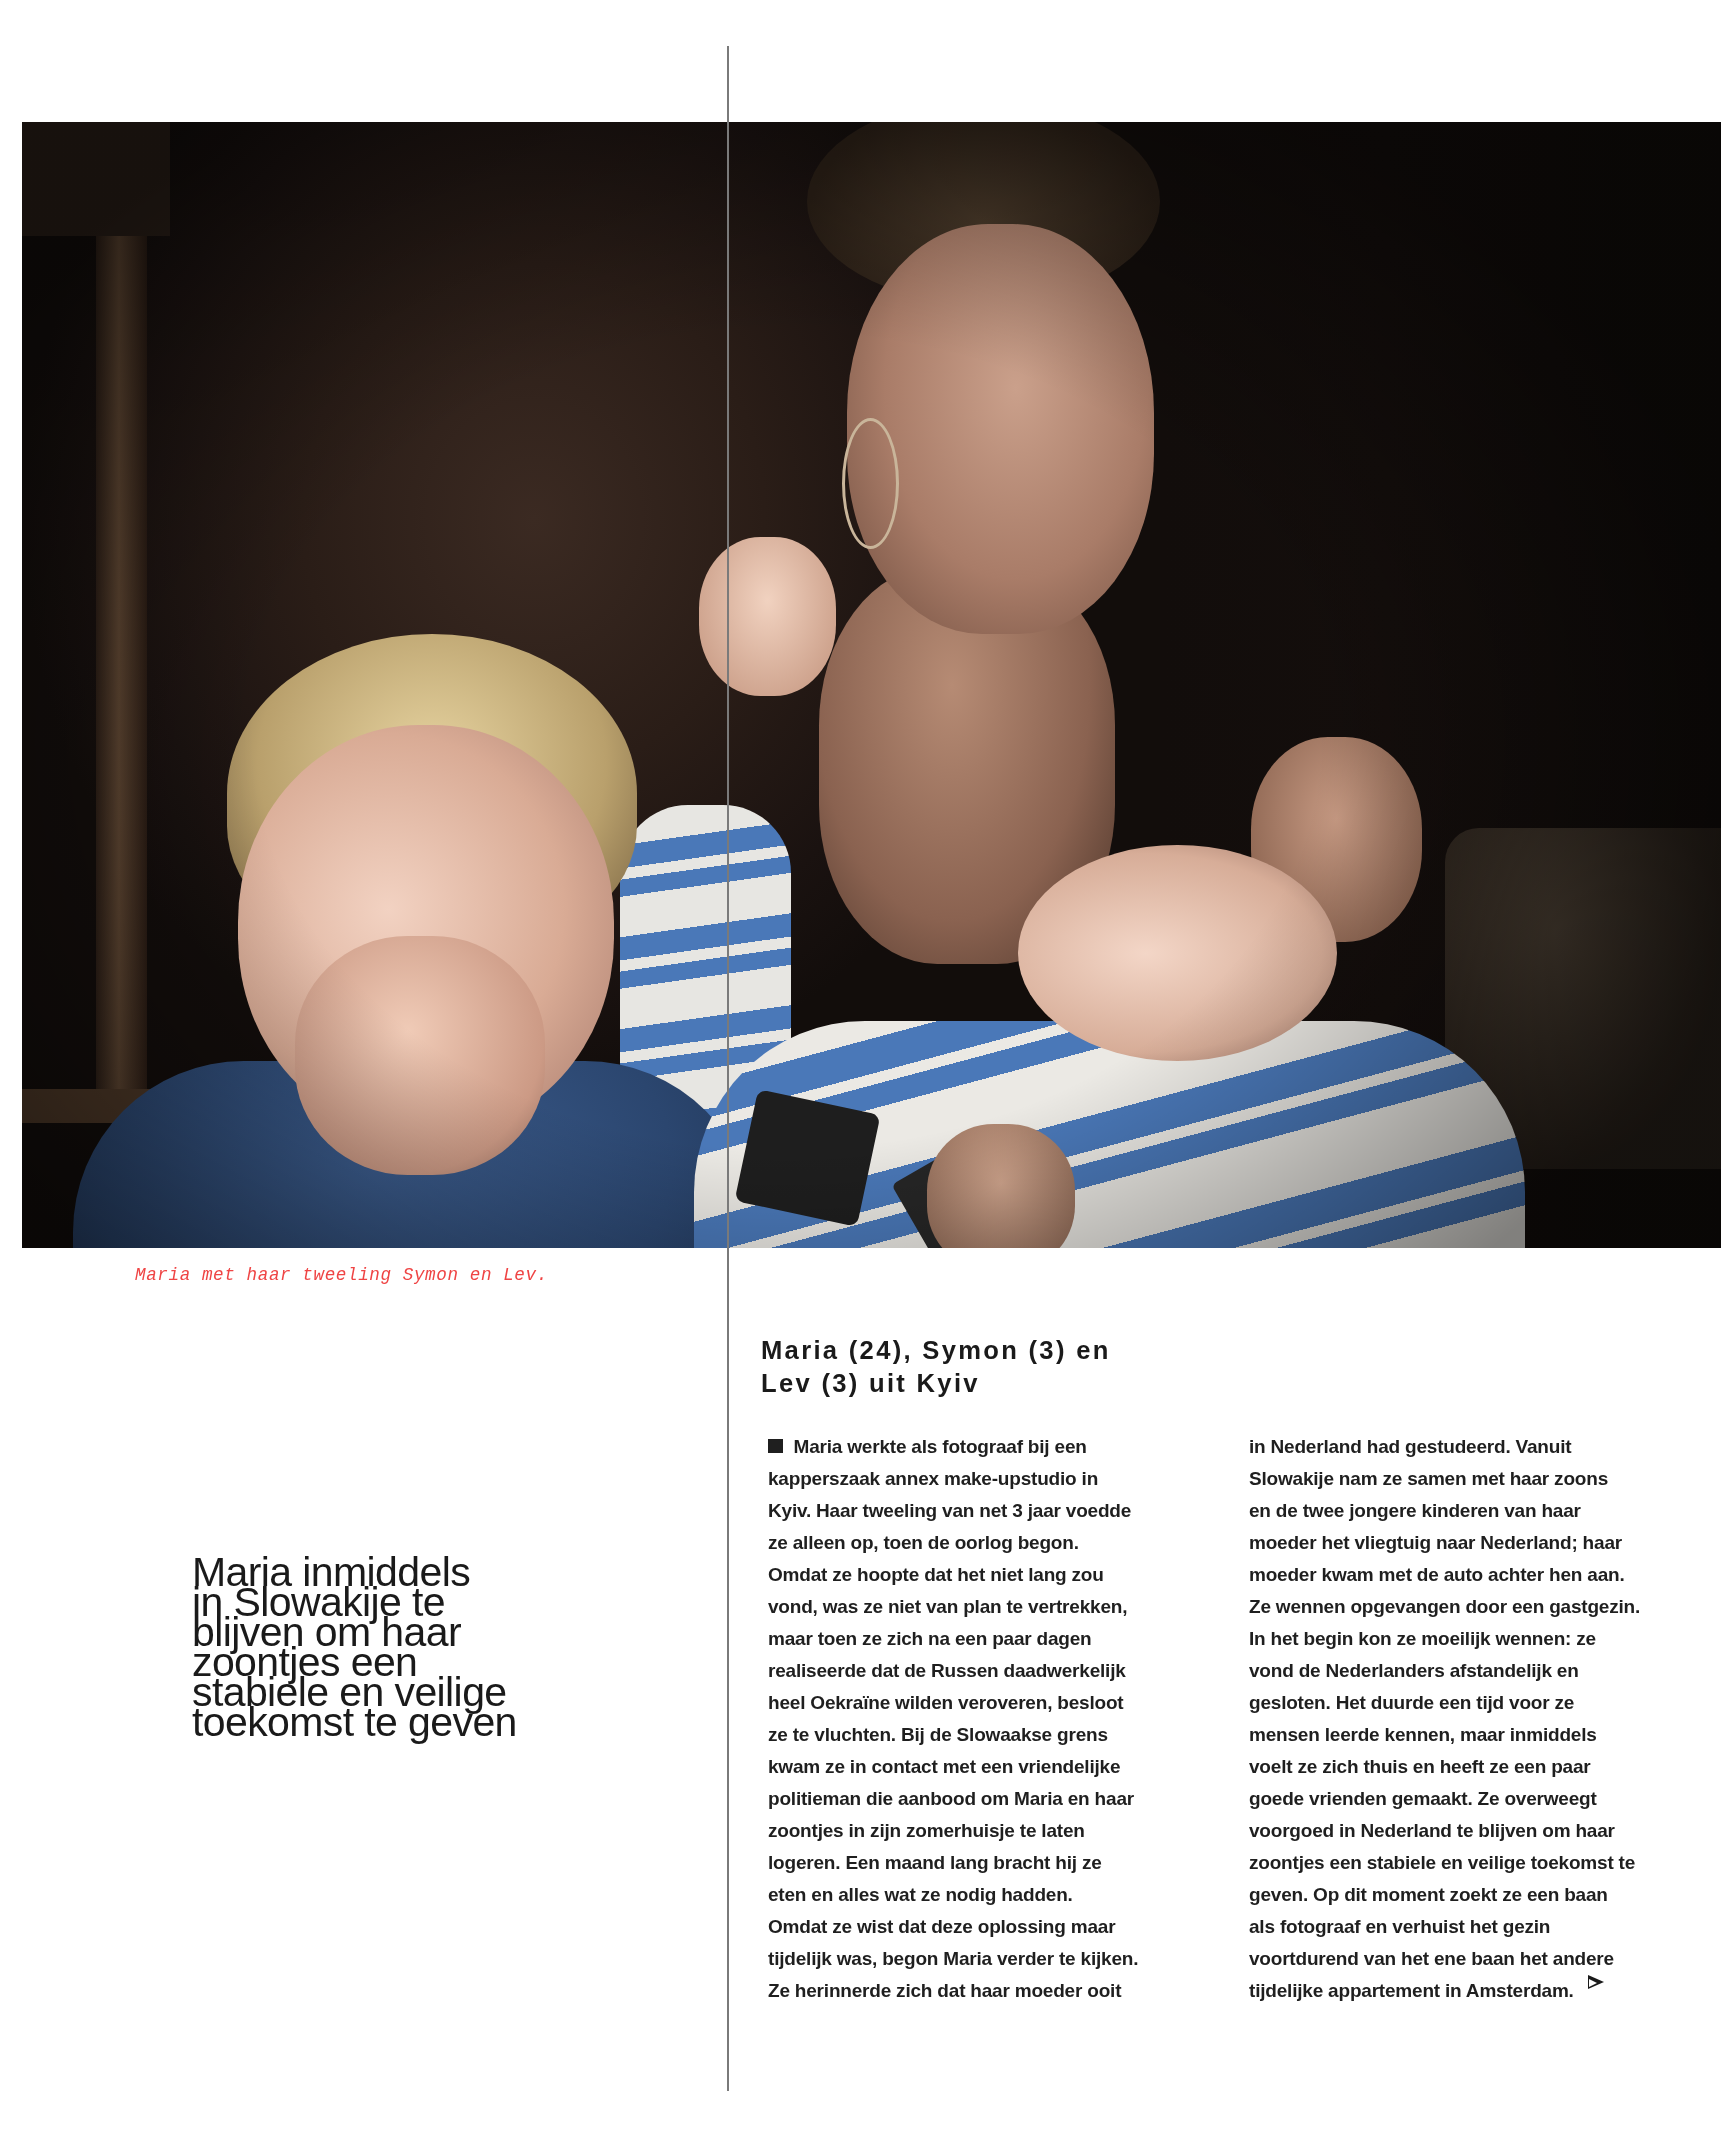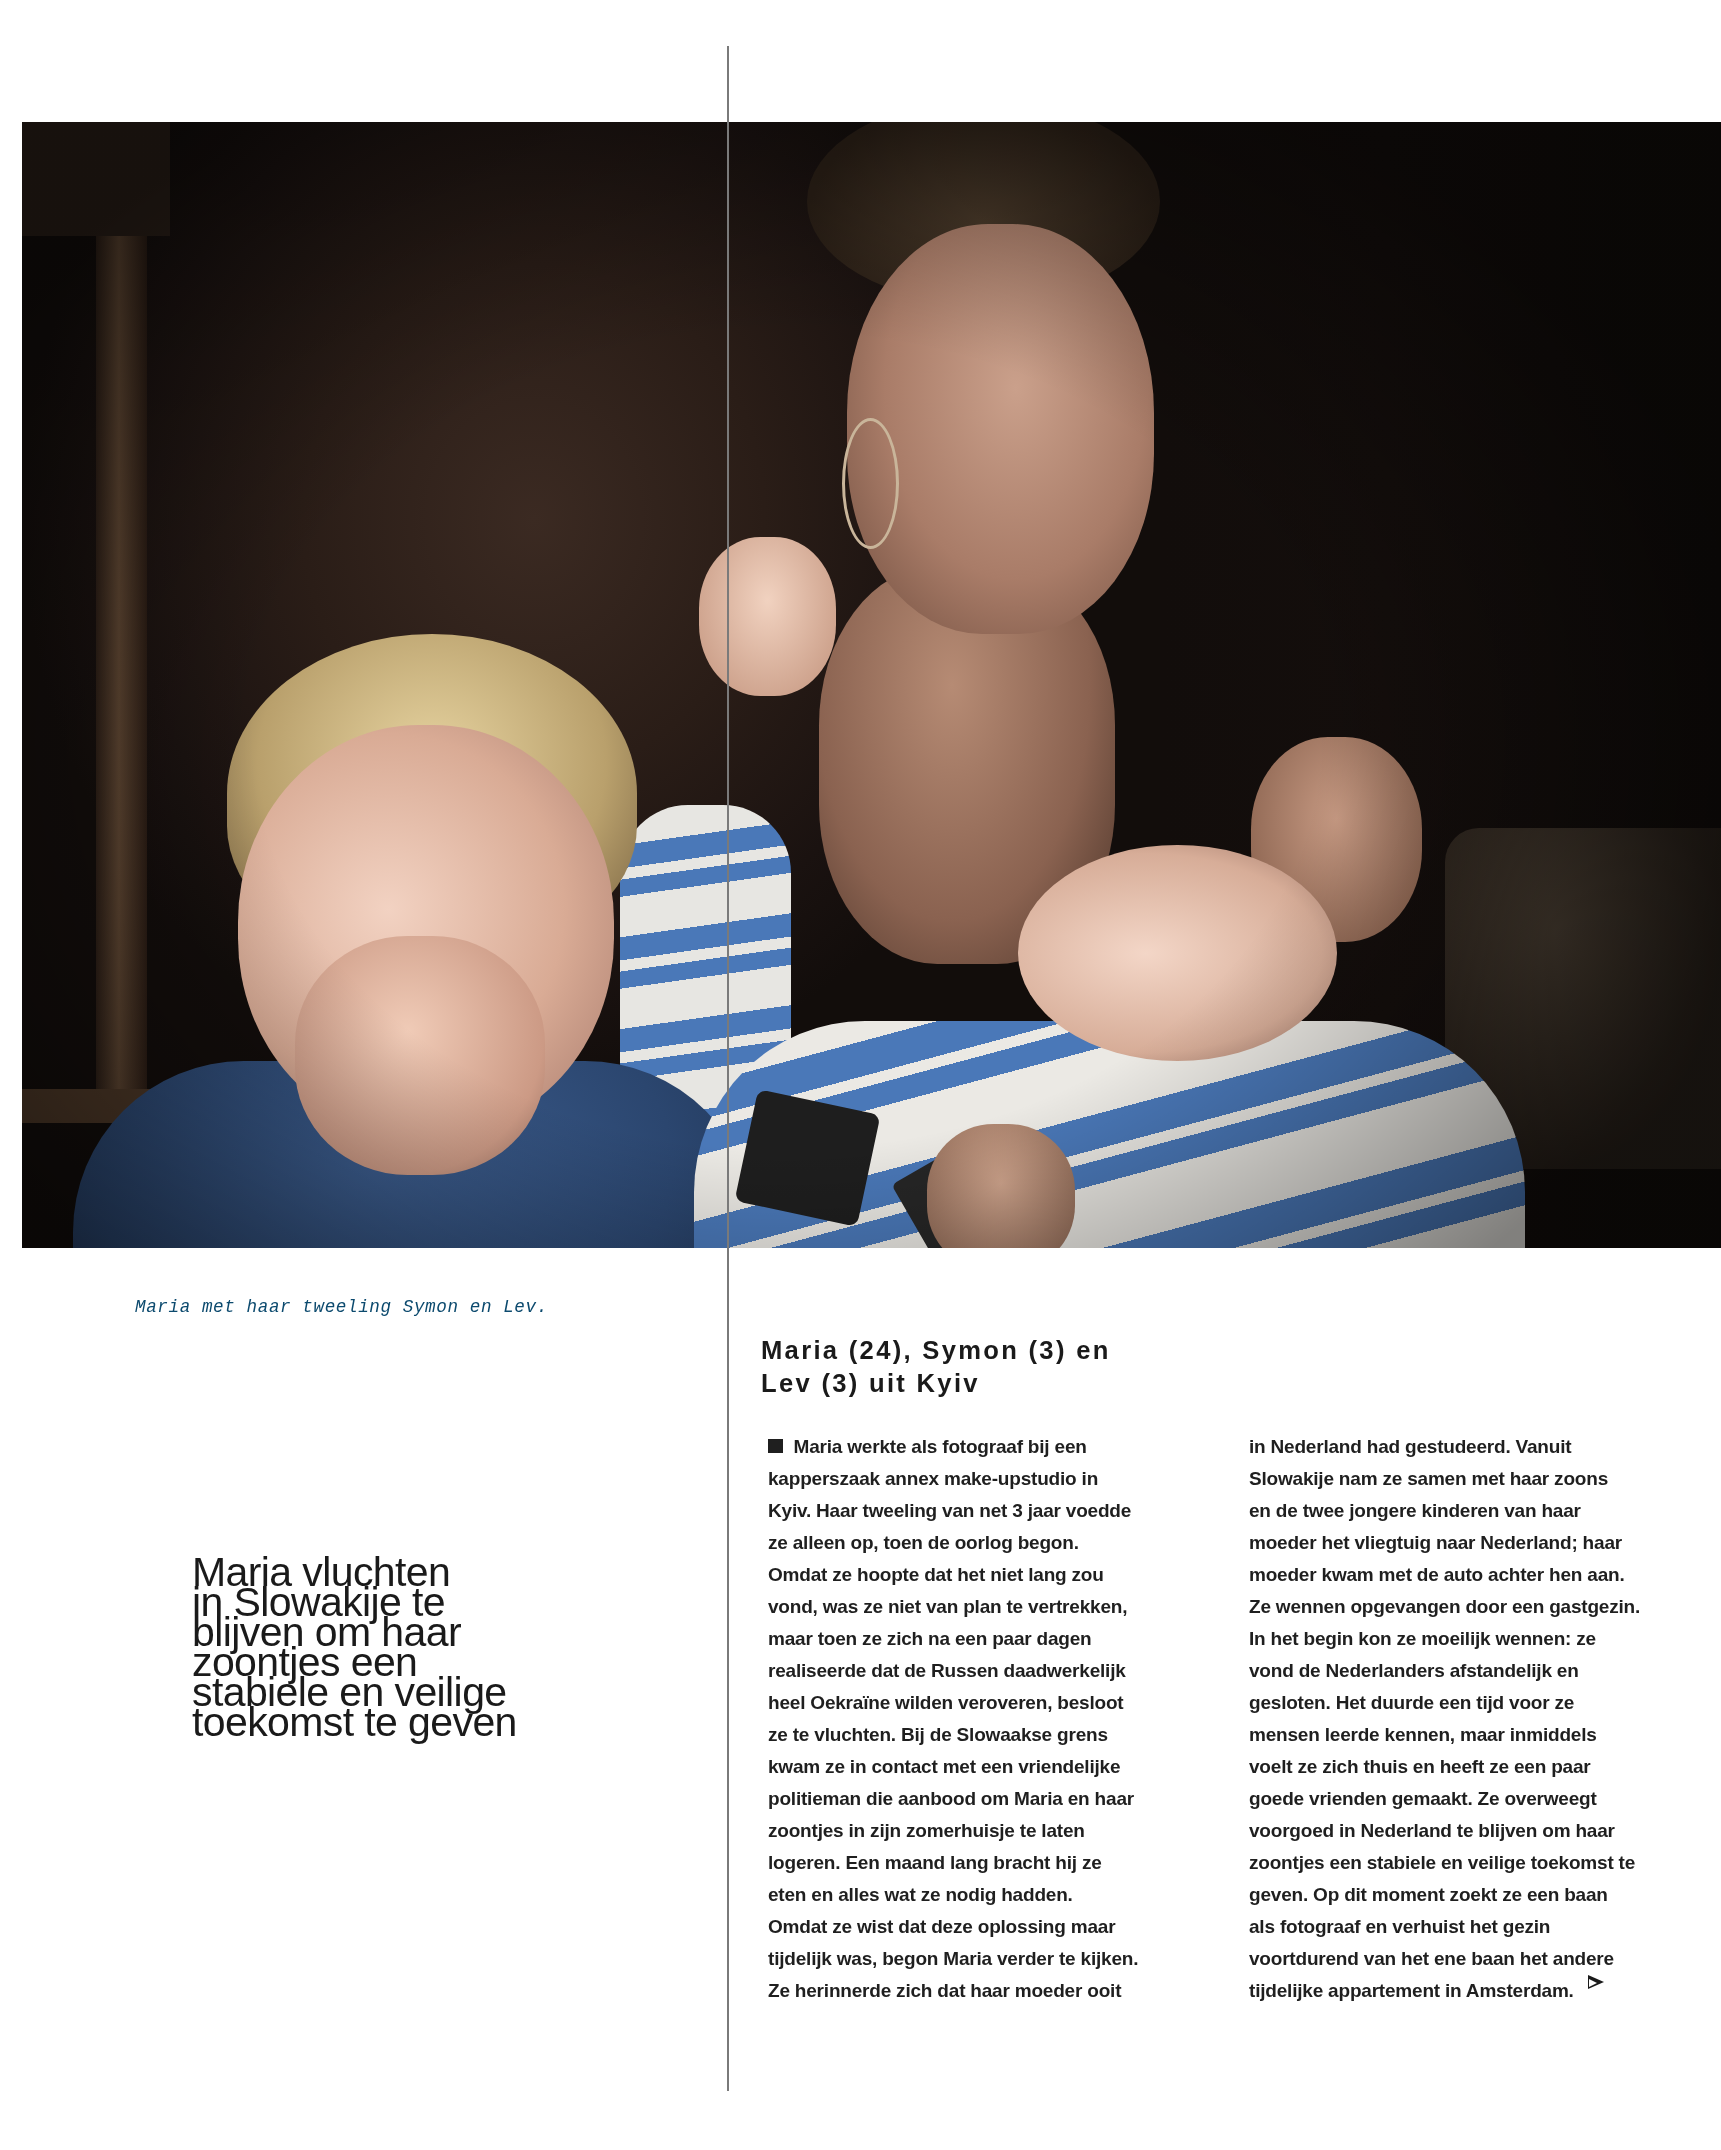--- a/index.html
+++ b/index.html
@@ -51,21 +51,21 @@
            background: repeating-linear-gradient(165deg, #ebe9e4 0 63px, #4a78b8 63px 97px, #ebe9e4 97px 108px, #4a78b8 108px 131px); }
   .photo .s-face { position: absolute; left: 996px; top: 723px; width: 319px; height: 216px; border-radius: 50%;
            background: radial-gradient(ellipse at 40% 50%, #f3d6c7, #d7ad98 65%, #9a7263 100%); }
   .photo .s-hand { position: absolute; left: 677px; top: 415px; width: 137px; height: 159px; border-radius: 45%;
            background: radial-gradient(ellipse at 50% 40%, #f1d2c0, #cca08a 80%); }
   .photo .toy { position: absolute; left: 723px; top: 979px; width: 125px; height: 114px; border-radius: 9px; background: #1e1e1e; transform: rotate(12deg); }
   .photo .toy2 { position: absolute; left: 888px; top: 1041px; width: 63px; height: 91px; border-radius: 5.7px; background: #262626; transform: rotate(-30deg); }
   .photo .vignette { position: absolute; inset: 0; background: radial-gradient(ellipse 967px 740px at 45% 55%, rgba(0,0,0,0) 55%, rgba(0,0,0,.45) 100%); }
 
   .caption { position: absolute; left: 135px; top: 1265px; font-family: "Liberation Mono", monospace; font-style: italic;
-             font-size: 17.6px; letter-spacing: 0.6px; color: #0c4a6e; white-space: nowrap; margin-top: 32px; }
+             font-size: 17.6px; letter-spacing: 0.6px; color: #ef4444; white-space: nowrap; }
 
   .pullquote { position: absolute; left: 192px; top: 1557px; width: 410px; font-family: "Liberation Sans", sans-serif;
                font-weight: 400; font-size: 41px; line-height: 30px; color: #1a1a1a; letter-spacing: -0.6px; }
 
   .headline { position: absolute; left: 753px; top: 1326px; width: 433px; font-family: "Liberation Sans", sans-serif;
               font-weight: 700; font-size: 25.6px; line-height: 33px; letter-spacing: 2.3px; color: #1a1a1a; }
 
   .column { position: absolute; top: 1431px; width: 398px; font-family: "Liberation Sans", sans-serif; font-weight: 700;
             font-size: 19px; line-height: 32px; color: #1f1f1f; letter-spacing: -0.2px; }
   .col-1 { left: 754px; }
@@ -105,21 +105,21 @@
   <div class="s-face"></div>
   <div class="toy"></div>
   <div class="toy2"></div>
   <div class="w-hand2"></div>
   <div class="vignette"></div>
 </div>
 
 <div class="caption">Maria met haar tweeling Symon en Lev.</div>
 
 <div class="pullquote">
-  <span class="line" style="display:block">Maria vluchten</span>
+  <span class="line" style="display:block">Maria inmiddels</span>
   <span class="line" style="display:block">in Slowakije te</span>
   <span class="line" style="display:block">blijven om haar</span>
   <span class="line" style="display:block">zoontjes een</span>
   <span class="line" style="display:block">stabiele en veilige</span>
   <span class="line" style="display:block">toekomst te geven</span>
 </div>
 
 <h2 class="headline" style="margin:8px">
   <span style="display:block">Maria (24), Symon (3) en</span>
   <span style="display:block">Lev (3) uit Kyiv</span>

